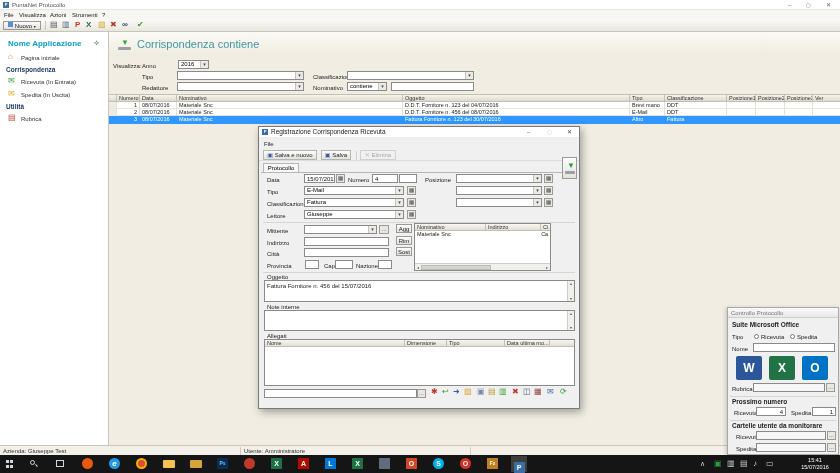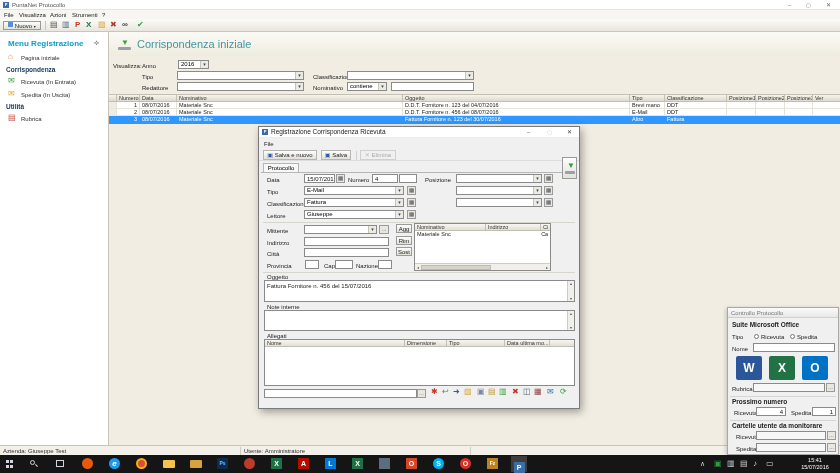--- a/index.html
+++ b/index.html
@@ -54,21 +54,21 @@
     <span class="lbl" style="left: 62px; top: 2px; font-size: 8px; color: rgb(74, 106, 138);">▥</span>
     <span class="lbl bold" style="left: 75px; top: 2px; font-size: 8px; color: rgb(194, 59, 34);">P</span>
     <span class="lbl bold" style="left: 86px; top: 2px; font-size: 8px; color: rgb(30, 113, 69);">X</span>
     <span class="lbl" style="left: 98px; top: 2px; font-size: 8px; color: rgb(216, 168, 56);">▨</span>
     <span class="lbl" style="left: 110px; top: 2px; font-size: 8px; color: rgb(176, 58, 46);">✖</span>
     <span class="lbl bold" style="left: 122px; top: 2px; font-size: 8px; color: rgb(44, 62, 80);">∞</span>
     <span class="lbl" style="left: 137px; top: 2px; font-size: 8px; color: rgb(46, 158, 62);">✔</span>
   </div>
 
   <div class="abs" style="left:0;top:32px;width:109px;height:413px;background:#ffffff;border-right:1px solid #c8c4b8;">
-    <span class="lbl bold" style="left:8px;top:8px;font-size:8px;color:#0aa0c8;">Menu Registrazione</span>
+    <span class="lbl bold" style="left:8px;top:8px;font-size:8px;color:#0aa0c8;">Nome Applicazione</span>
     <span class="lbl" style="left:94px;top:7px;color:#888;">✜</span>
 
     <div class="abs" style="left:8px;top:21px;width:98px;height:10px;">
       <span class="lbl" style="left: 0px; top: 0px; font-size: 8px; color: rgb(224, 123, 57);">⌂</span>
       <span class="lbl" style="left:13px;top:1px;color:#333;">Pagina iniziale</span>
     </div>
     <span class="lbl bold" style="left:6px;top:34px;color:#15355e;font-size:6.5px;">Corrispondenza</span>
     <div class="abs" style="left:8px;top:45px;width:98px;height:10px;">
       <span class="lbl" style="left: 0px; top: 0px; font-size: 8px; color: rgb(61, 163, 61);">✉</span>
       <span class="lbl" style="left:13px;top:1px;color:#333;">Ricevuta (In Entrata)</span>
@@ -84,21 +84,21 @@
     </div>
   </div>
 
   <div class="abs" style="left:109px;top:32px;width:731px;height:413px;background:#f1ede3;">
 
     <div class="abs" style="left:0;top:0;width:731px;height:24px;background:linear-gradient(#fbfaf6,#efebdf);">
       <span class="abs" style="left:9px;top:6px;width:13px;height:12px;">
         <span class="abs" style="left: 3px; top: 0px; font-size: 8px; color: rgb(61, 163, 61);">▼</span>
         <span class="abs" style="left:0;top:9px;width:13px;height:3px;background:#9aa0a6;border-radius:1px;"></span>
       </span>
-      <span class="abs" style="left: 28px; top: 6px; font-size: 11px; color: rgb(63, 151, 163);">Corrispondenza iniziale</span>
+      <span class="abs" style="left: 28px; top: 6px; font-size: 11px; color: rgb(63, 151, 163);">Corrispondenza contiene</span>
     </div>
 
     <span class="lbl" style="left:4px;top:30px;">Visualizza:</span>
     <span class="lbl" style="left:33px;top:30px;">Anno</span>
     <div class="dd" style="left:69px;top:28px;width:31px;height:9px;">
       <span class="v">2016</span>
         <span class="a">▾</span>
     </div>
     <span class="lbl" style="left:33px;top:41px;">Tipo</span>
     <div class="dd" style="left:68px;top:39px;width:127px;height:9px;">

